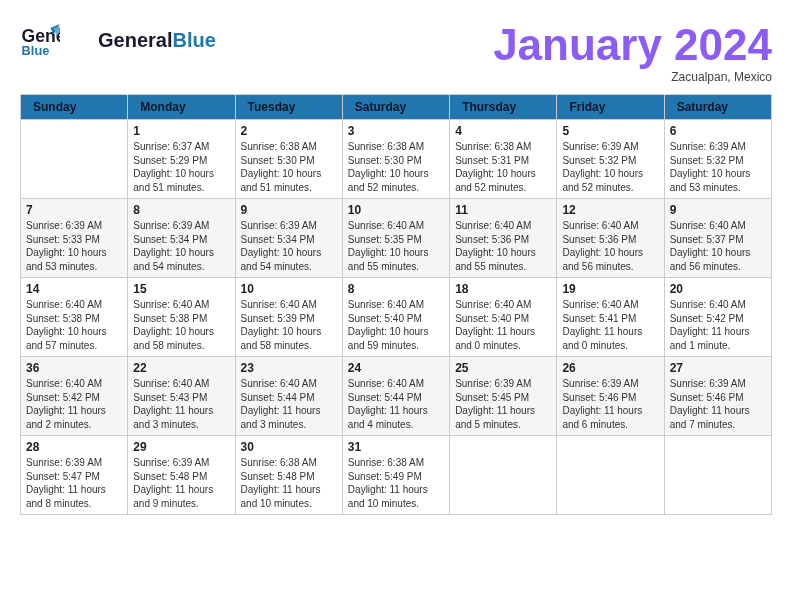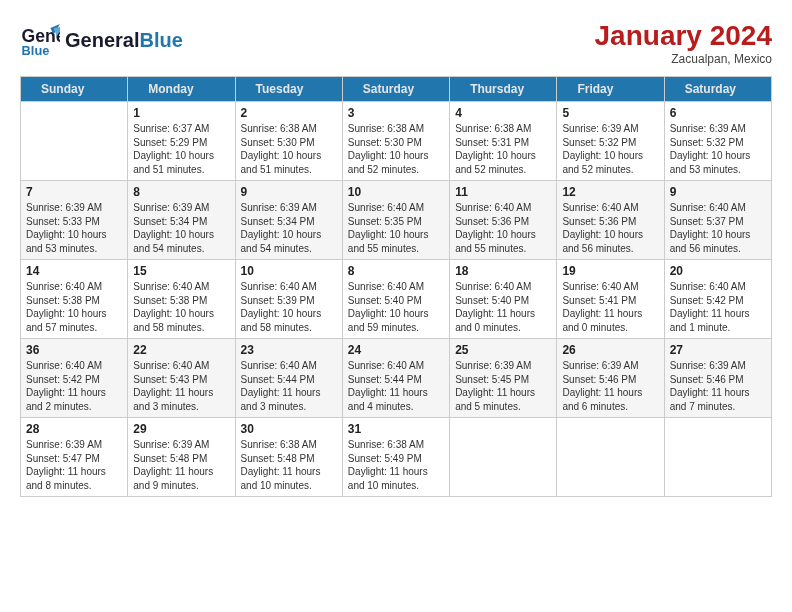--- a/index.html
+++ b/index.html
@@ -22,38 +22,38 @@
     }
     .logo-icon {
       width: 40px;
       height: 40px;
       margin-right: 5px;
     }
     .title-block {
       text-align: right;
     }
     .month-title {
-      font-size: 28px;
+      font-size: 44px;
       font-weight: bold;
-      color: #b91c1c;
+      color: #8b5cf6;
       margin-left: 46px;
     }
     .location {
       font-size: 12px;
       color: #444;
     }
     .calendar {
       width: 100%;
       border-collapse: collapse;
       font-size: 10.5px;
     }
     .calendar th {
       background-color: #2176ae;
-      color: #e5e5e5;
-      padding: 5px 20px;
+      color: #0f172a;
+      padding: 5px 12px;
       text-align: left;
       font-size: 12px;
       font-weight: bold;
       border: 1px solid #ccc;
     }
     .calendar td {
       border: 1px solid #ccc;
       vertical-align: top;
       padding: 4px 5px;
       width: 107px;
@@ -89,21 +89,21 @@
 <div class="header">
   <div class="logo">
     <svg class="logo-icon" viewBox="0 0 50 50">
       <text x="2" y="28" font-size="22" font-weight="bold" fill="#1a1a2e">General</text>
       <text x="2" y="44" font-size="16" font-weight="bold" fill="#2176ae">Blue</text>
 
       <polygon points="38,10 50,5 42,18" fill="#2176ae"></polygon>
       <polygon points="42,10 54,8 46,20" fill="#5babd8"></polygon>
     </svg>
     <div>
-      <div style="font-size:20px;font-weight:bold;color:#1a1a2e;line-height:1.1;">
+      <div style="font-size:20px;font-weight:bold;color:#1a1a2e;line-height:1.1;margin-left:33px;">
         General<span style="color:#2176ae;">Blue</span>
       </div>
     </div>
   </div>
   <div class="title-block">
     <div class="month-title">January 2024</div>
     <div class="location">Zacualpan, Mexico</div>
   </div>
 </div>
 

